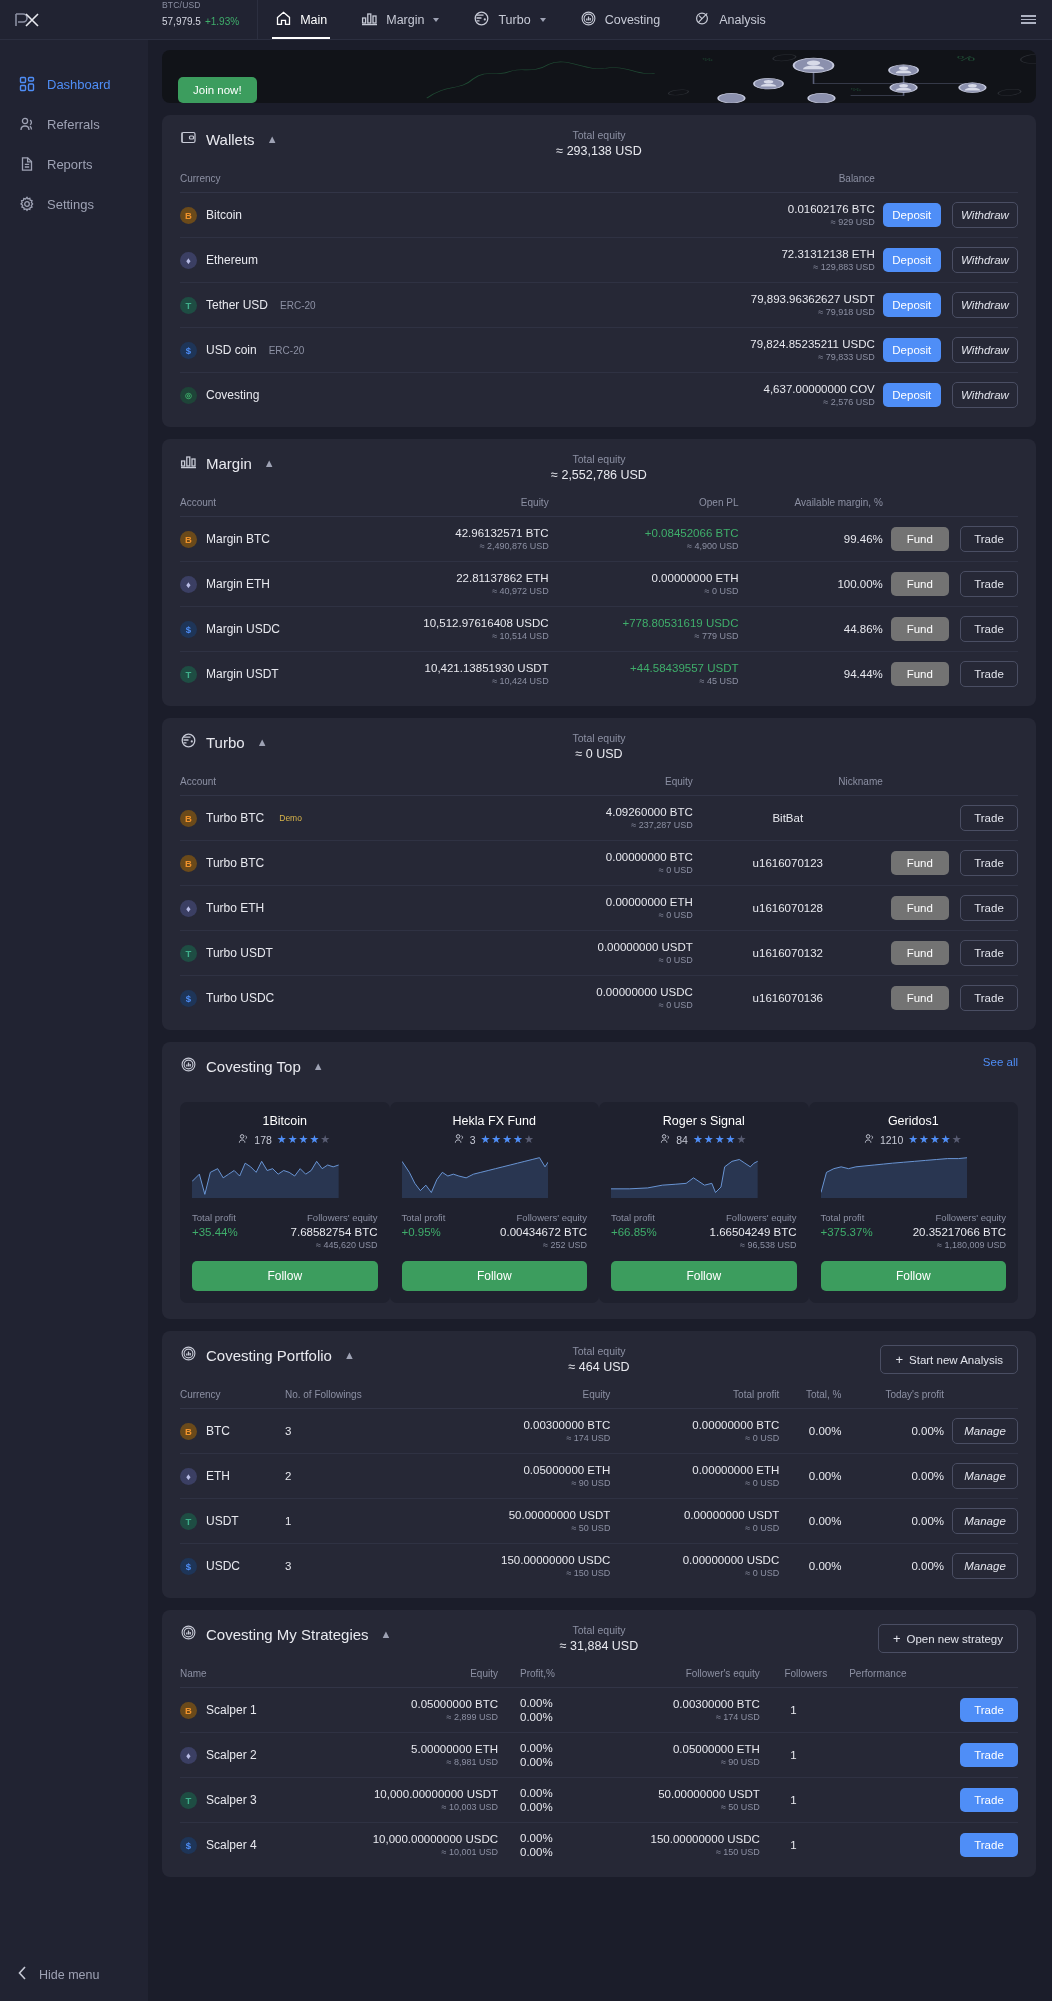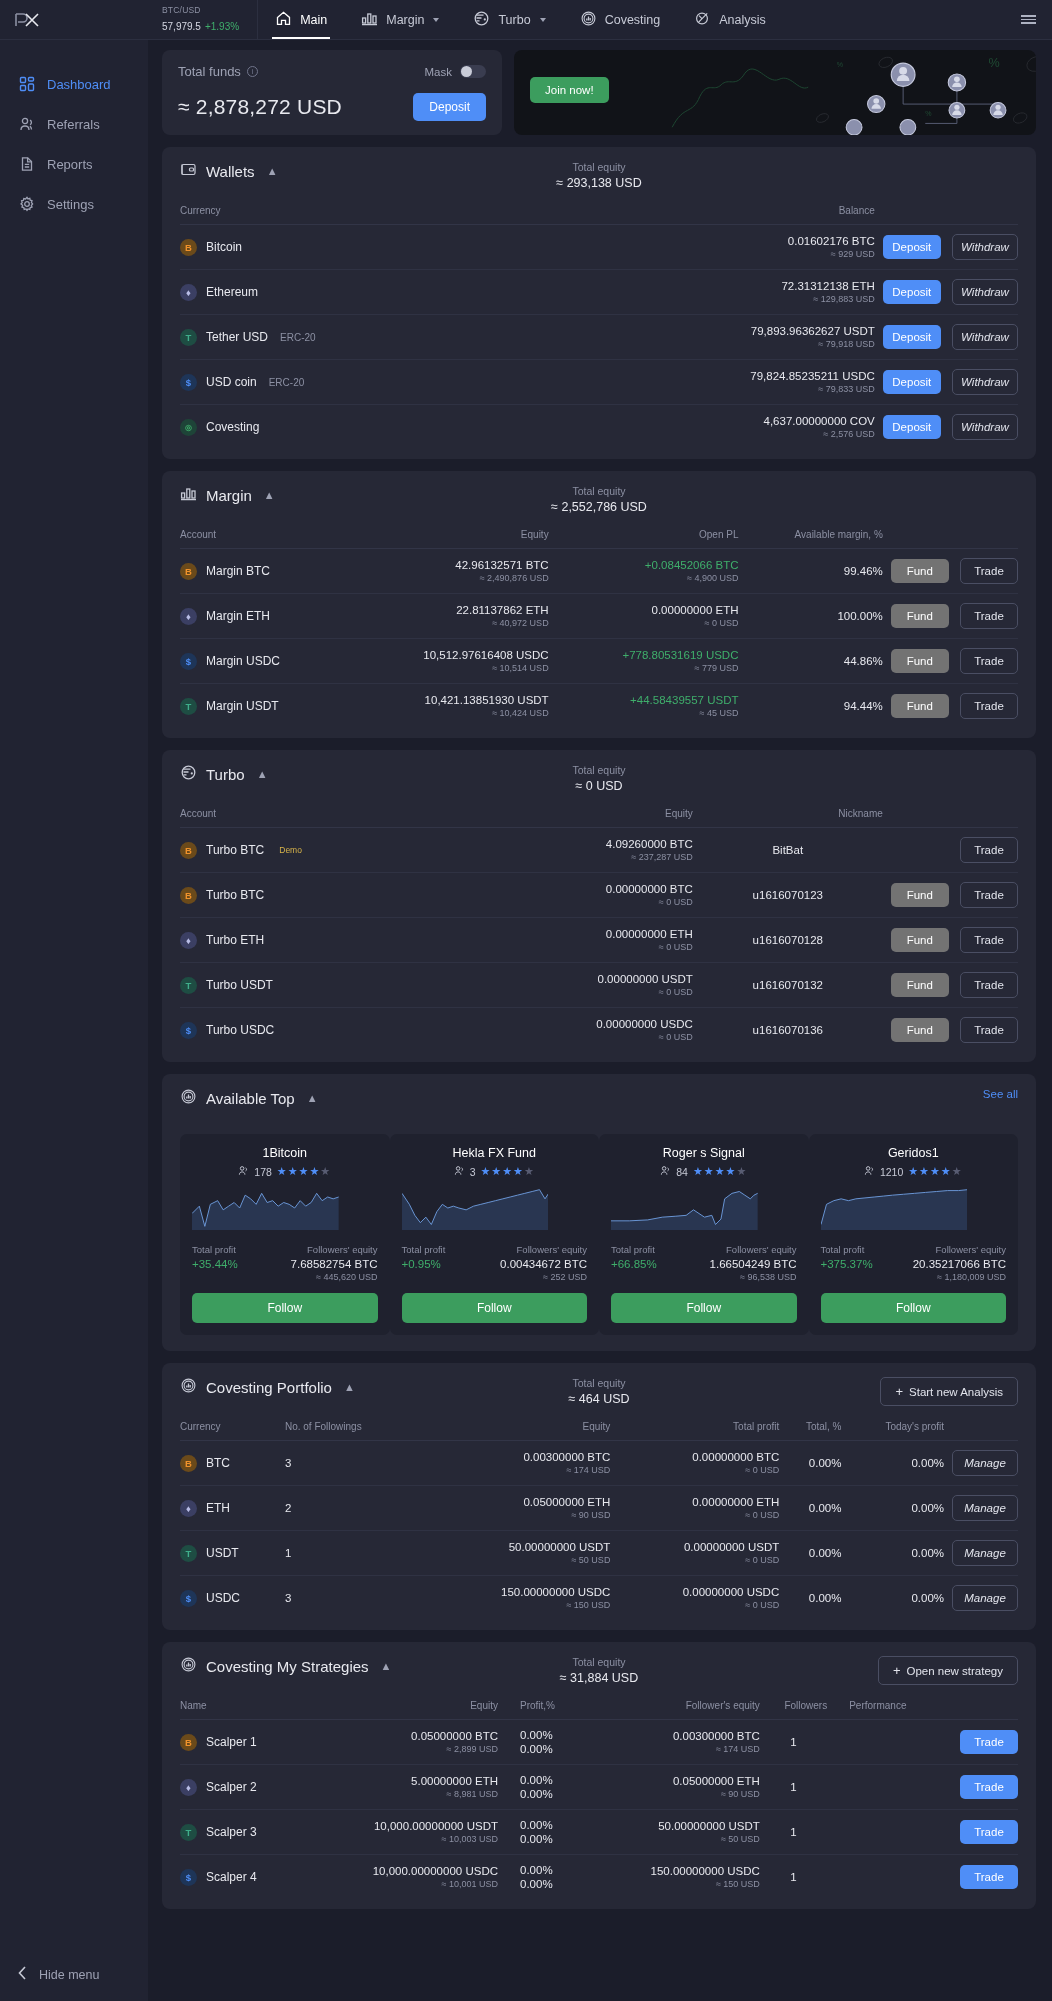--- a/index.html
+++ b/index.html
@@ -41,21 +41,21 @@
 
   
   .main-col { flex: 1; display: flex; flex-direction: column; min-width: 0; }
   .topbar {
     height: 40px; background: #212332;
     display: flex; align-items: stretch;
     border-bottom: 1px solid #2c2f40;
     flex-shrink: 0;
   }
   .ticker {
-    display: flex; flex-direction: column; justify-content: center;
+    display: flex; flex-direction: column; 
     padding: 0 18px 0 14px; min-width: 100px;
     border-right: 1px solid #2c2f40;
   }
   .ticker .pair { font-size: 8.5px; color: #8c90a3; letter-spacing: .2px; line-height: 11px;}
   .ticker .px { font-size: 10px; color: #d6d8e3; line-height: 12px; }
   .ticker .chg { color: #3fae6b; margin-left: 4px; font-size: 10px; }
   .nav-tabs { display: flex; align-items: stretch; }
   .nav-tab {
     display: flex; align-items: center; gap: 8px;
     padding: 0 17px; font-size: 12.5px; color: #c7cad6;
@@ -290,36 +290,20 @@
             <span></span>
             <span></span>
             <span></span>
           </div>
         </div>
     </div>
 
     <div class="page">
 
       <div class="row-top">
-        <div class="card total-funds">
-          <div class="tf-head">
-            <div class="tf-title">
-              <span>Total funds</span>
-              <span class="info-ico">i</span>
-            </div>
-            <div class="mask-wrap">
-              <span>Mask</span>
-              <span class="toggle">
-                  <i></i>
-                </span>
-            </div>
-          </div>
-          <div class="tf-amount">≈ 2,878,272 USD</div>
-          <button class="deposit-main">Deposit</button>
-        </div>
 
         <div class="invite">
           <svg viewBox="0 0 660 110" preserveAspectRatio="none">
             <path d="M200 100 C215 70 225 85 235 60 C245 40 252 55 262 45 C272 35 280 50 292 30 C305 12 320 45 335 38 C350 30 360 55 372 48" stroke="#1f4a33" stroke-width="1.2" fill="none"></path>
             <text x="600" y="22" fill="#1f4a33" font-size="16" font-family="Liberation Sans">%</text>
             <text x="520" y="85" fill="#1f4a33" font-size="9" font-family="Liberation Sans">%</text>
             <text x="408" y="22" fill="#1f4a33" font-size="9" font-family="Liberation Sans">%</text>
             <ellipse cx="470" cy="16" rx="9" ry="6" stroke="#2a2d33" stroke-width="1" fill="none" transform="rotate(-25 470 16)"></ellipse>
             <ellipse cx="390" cy="88" rx="8" ry="5" stroke="#2a2d33" stroke-width="1" fill="none" transform="rotate(-25 390 88)"></ellipse>
             <ellipse cx="640" cy="88" rx="9" ry="6" stroke="#2a2d33" stroke-width="1" fill="none" transform="rotate(-25 640 88)"></ellipse>
@@ -642,21 +626,21 @@
       </div>
 
       <div class="panel">
         <div class="panel-head">
           <div class="panel-title">
             <span><svg width="17" height="17" viewBox="0 0 17 17" fill="none" stroke="#c7cad6" stroke-width="1.1">
                   <circle cx="8.5" cy="8.5" r="6.4"></circle>
                   <circle cx="8.5" cy="8.5" r="4.4"></circle>
                   <path d="M6.8 10.4v-2M8.5 10.4V6.6M10.2 10.4V8" stroke-width="1.3"></path>
                 </svg></span>
-            <span>Available Top</span>
+            <span>Covesting Top</span>
             <span class="chev">▲</span>
           </div>
           <span class="see-all">See all</span>
         </div>
         <div class="ct-grid" id="ct-grid">
 <div class="ct-card">
   <div class="ct-name">1Bitcoin</div>
   <div class="ct-meta">
     <span><svg width="11" height="11" viewBox="0 0 16 16" fill="none" stroke="#c7cad6" stroke-width="1.4">
                     <circle cx="6" cy="5" r="2.6"></circle>

